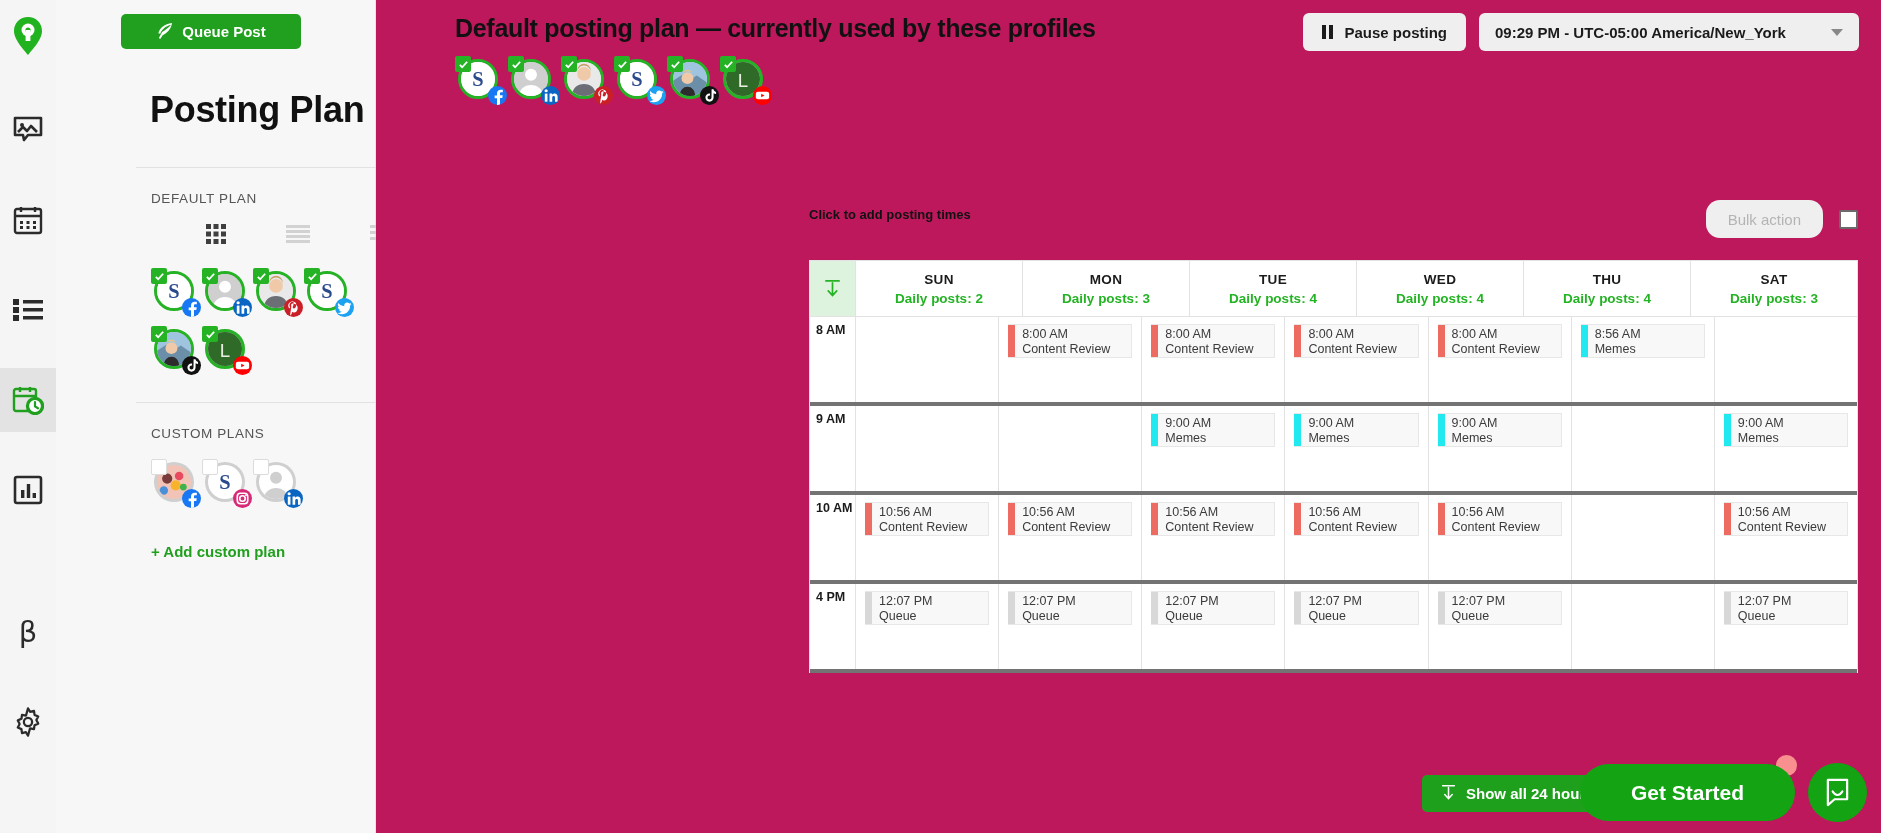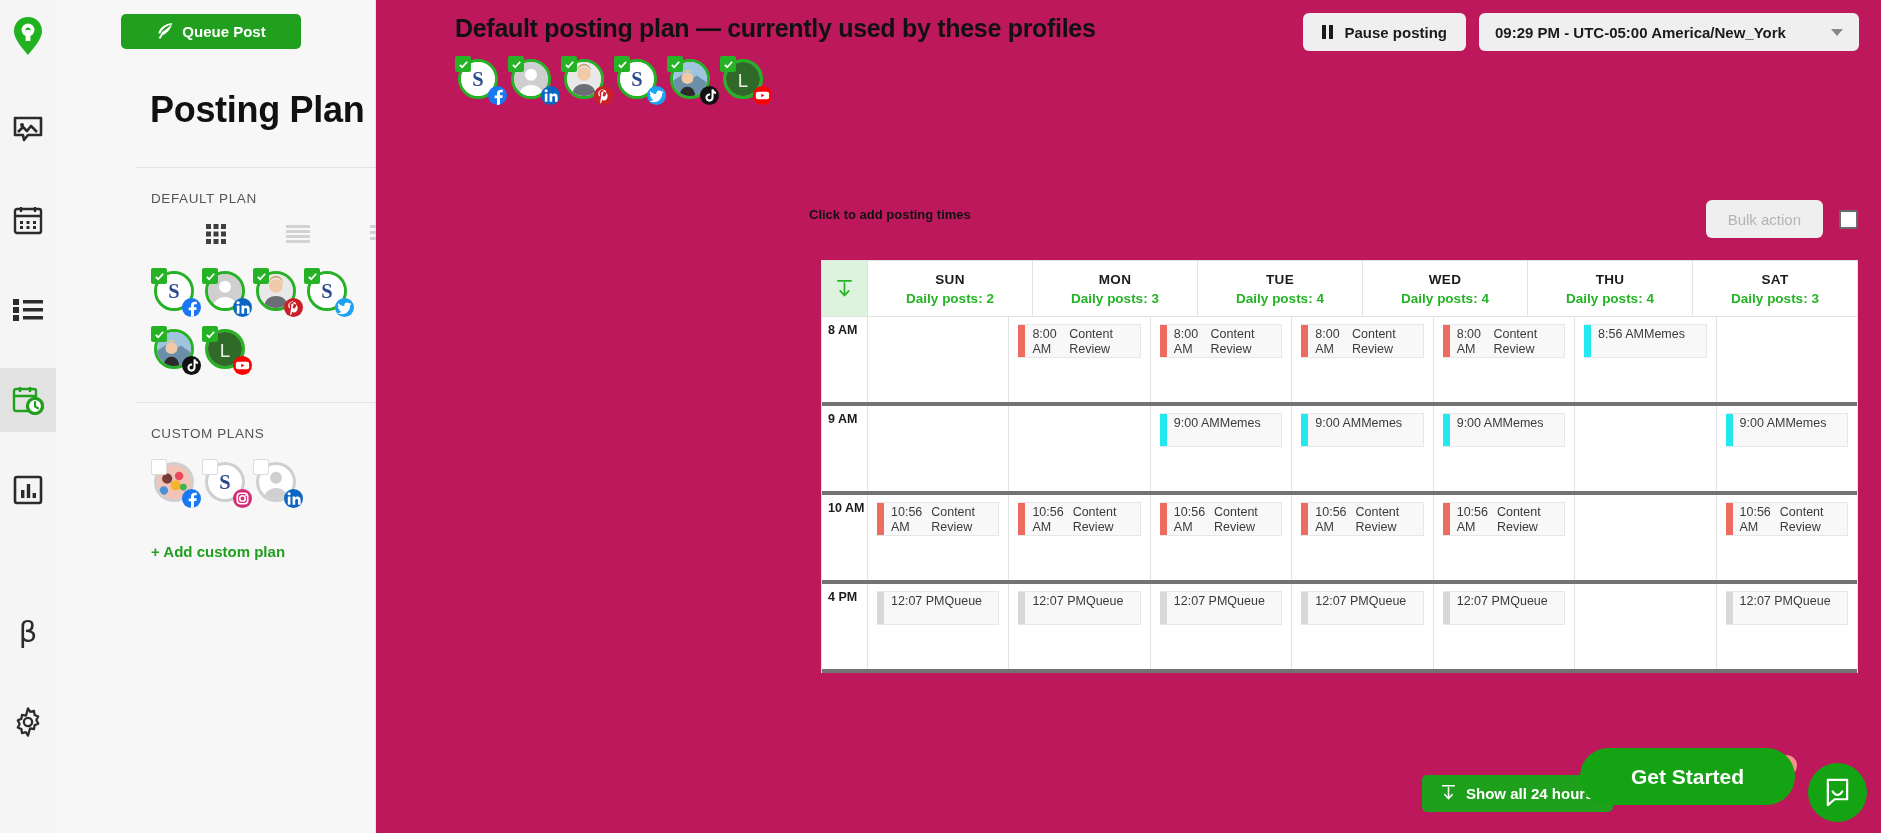--- a/index.html
+++ b/index.html
@@ -121,32 +121,32 @@
   .hdr-avatars .avatar-wrap { width: 52px; }
 
   .sec-title {
     margin: 62px 0 0 433px; font-size: 13px; font-weight: bold; color: #111;
     position: absolute; top: 145px; left: 0;
   }
   .bulk-wrap {
     position: absolute; right: 23px; top: 200px; display: flex; align-items: center; gap: 16px;
   }
   .bulk-btn {
-    height: 38px; background: #efefef; border: none; border-radius: 6px;
+    height: 38px; background: #efefef; border: none; border-radius: 14px;
     padding: 0 22px; font-size: 15px; color: #b4b4b4; cursor: pointer;
     font-family: "Liberation Sans", sans-serif;
   }
   .bulk-check {
     width: 19px; height: 19px; border: 2px solid #6b6b6b; border-radius: 2px;
     background: #fff; cursor: pointer;
   }
 
   
   .cal {
-    position: absolute; left: 445px; top: 260px; right: 23px;
+    position: absolute; left: 433px; top: 260px; right: 23px;
     border: 1px solid #e2e2e2; border-bottom: none; background: #fff;
   }
   .cal-head { display: flex; border-bottom: 1px solid #e2e2e2; }
   .cal-head .corner {
     width: 46px; flex: 0 0 46px; background: #ddf3dd;
     display: flex; align-items: center; justify-content: center;
     border-right: 1px solid #e2e2e2; height: 55px;
   }
   .cal-head .dcol {
     flex: 1 1 0; height: 55px; border-right: 1px solid #e2e2e2;
@@ -166,36 +166,36 @@
     flex: 1 1 0; border-right: 1px solid #e2e2e2; padding: 7px 9px 0 9px;
     position: relative;
   }
   .cal-row .cell:last-child { border-right: none; }
   .evt {
     background: #f8f8f8; border: 1px solid #e7e7e7; border-left: none;
     height: 34px; display: flex; align-items: stretch; cursor: pointer;
   }
   .evt-bar { width: 7px; flex: 0 0 7px; }
   .evt-txt {
-    padding: 2px 0 0 7px; display: flex; flex-direction: row; 
+    padding: 2px 0 0 7px; display: flex; flex-direction: column; 
     line-height: 1.18;
   }
   .evt-time { font-size: 12.5px; color: #3b3b3b; font-family: "Liberation Sans", sans-serif; }
   .evt-name { font-size: 12.5px; color: #3b3b3b; }
 
   
   .show24 {
     position: absolute; left: 1046px; top: 775px;
     height: 37px; background: #1fa01d; border: none; border-radius: 5px;
     padding: 0 19px; color: #fff; font-size: 15px; font-weight: bold;
     display: flex; align-items: center; gap: 10px; cursor: pointer;
     font-family: "Liberation Sans", sans-serif;
   }
   .get-started {
-    position: absolute; right: 86px; bottom: 28px;
+    position: absolute; right: 86px; bottom: 12px;
     width: 215px; height: 57px; border-radius: 29px; border: none;
     background: #13a313; color: #fff; font-size: 21px; font-weight: bold;
     cursor: pointer; font-family: "Liberation Sans", sans-serif;
   }
   .gs-dot {
     position: absolute; right: 84px; bottom: 57px; width: 21px; height: 21px;
     border-radius: 50%; background: #f9908f;
   }
   .chat-bubble {
     position: absolute; right: 14px; bottom: 11px; width: 59px; height: 59px;

